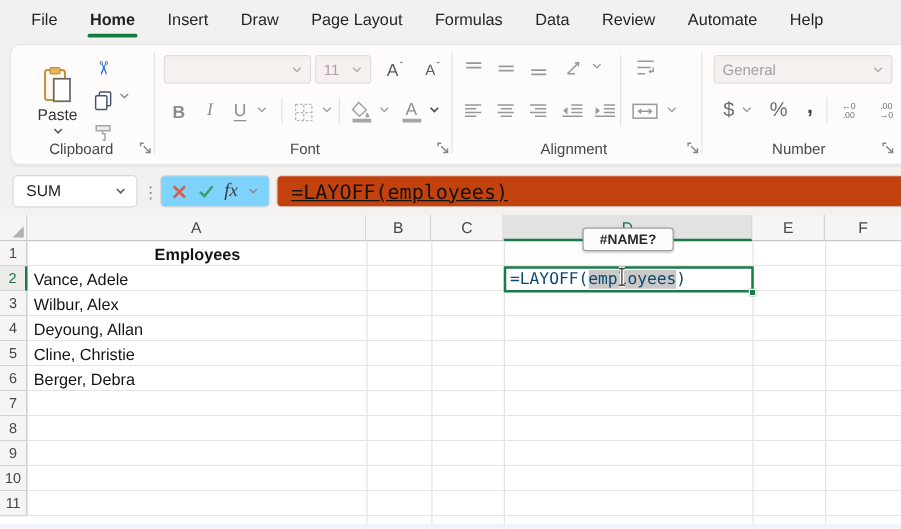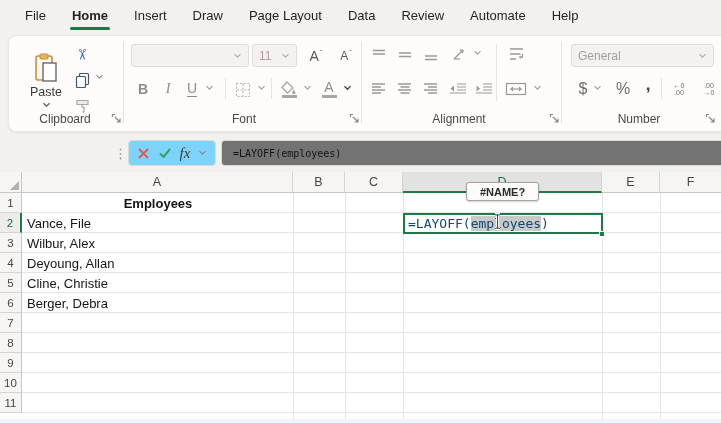--- a/index.html
+++ b/index.html
@@ -25,21 +25,21 @@
   .ff { font-family:"Liberation Serif", serif; }
   .decdig { font-size:7px; line-height:7px; color:#6e6c6a; text-align:center; white-space:pre; }
   .colorbar { display:block; width:15px; height:3px; background:#a8a6a4; margin-top:1px; }
 
   
   .fbar { position:absolute; left:0; top:134px; width:721px; height:38px; background:#f3f1f0; }
   .namebox { position:absolute; left:10px; top:6px; width:100px; height:26px; background:#fff; border:1px solid #dcdad7; border-radius:4px; display:flex; align-items:center; padding:0 8px 0 10px; }
   .namebox .nv { flex:1; font-size:12.5px; color:#1f1e1d; }
   .dots { position:absolute; left:114px; top:6px; height:26px; display:flex; align-items:center; color:#8a8886; font-size:13px; }
   .fxbox { position:absolute; left:128px; top:6px; width:88px; height:26px; background:#7dd3fc; border:1px solid #dcdad7; border-radius:4px; display:flex; align-items:center; justify-content:space-evenly; }
-  .finput { position:absolute; left:221px; top:6px; width:500px; height:26px; background:#737373; border:1px solid #dcdad7; border-radius:4px 0 0 4px; border-right:none; display:flex; align-items:center; padding-left:11px; font-family:"DejaVu Sans Mono", monospace; font-size:10px; color:#141414; }
+  .finput { position:absolute; left:221px; top:6px; width:500px; height:26px; background:#c2410c; border:1px solid #dcdad7; border-radius:4px 0 0 4px; border-right:none; display:flex; align-items:center; padding-left:11px; font-family:"DejaVu Sans Mono", monospace; font-size:16px; color:#141414;text-decoration:underline; }
 
   
   .grid { position:absolute; left:0; top:172px; width:721px; height:251px; background:#fff; }
   .corner { position:absolute; left:0; top:0; width:22px; height:21px; background:#f6f5f3; border-right:1px solid #c9c7c5; border-bottom:1px solid #c9c7c5; }
   .corner .tri { position:absolute; right:2px; bottom:2px; width:0; height:0; border-bottom:9px solid #b3b1af; border-left:9px solid transparent; }
   .colh { position:absolute; top:0; height:21px; background:#f6f5f3; border-right:1px solid #d6d4d2; border-bottom:1px solid #c9c7c5; font-size:12.5px; color:#474645; display:flex; align-items:center; justify-content:center; }
   .colh.sel { background:#e2e2e1; border-bottom:2px solid #1b7a45; color:#1e6e46; }
   .rowh { position:absolute; left:0; width:22px; height:20px; background:#f6f5f3; border-right:1px solid #c9c7c5; border-bottom:1px solid #d6d4d2; font-size:11.5px; color:#474645; display:flex; align-items:center; justify-content:center; }
   .rowh.sel { background:#ececeb; border-right:2px solid #1b7a45; color:#1e6e46; }
   .sheetlines { position:absolute; left:22px; top:21px; width:699px; height:230px;
@@ -58,20 +58,21 @@
 </style>
 </head>
 <body>
 
 <div class="menubar">
   <div class="mtab">File</div>
   <div class="mtab active">Home</div>
   <div class="mtab">Insert</div>
   <div class="mtab">Draw</div>
   <div class="mtab">Page Layout</div>
+  <div class="mtab">Formulas</div>
   <div class="mtab">Data</div>
   <div class="mtab">Review</div>
   <div class="mtab">Automate</div>
   <div class="mtab">Help</div>
 </div>
 
 <div class="ribbon">
 
   <div class="icbtn" style="left:14px; top:4px; width:46px; height:80px; flex-direction:column;">
     <span>
@@ -325,20 +326,28 @@
   </div>
   <div class="glabel" style="left:580px; width:100px;">Number</div>
   <div class="launcher" style="left:696px;">
     <svg width="11" height="11" viewBox="0 0 11 11">
         <path d="M1.5 4V1.5H4 M4 4l5 5 M9 5.5V9H5.5" stroke="#8a8886" stroke-width="1.2" fill="none"></path>
       </svg>
   </div>
 </div>
 
 <div class="fbar">
+  <div class="namebox">
+    <span class="nv">SUM</span>
+    <span class="chev" style="color:#5c5b5a;">
+        <svg width="9" height="6" viewBox="0 0 9 6">
+          <path d="M1.5 1.2 4.5 4.2 7.5 1.2" stroke="currentColor" stroke-width="1.3" fill="none"></path>
+        </svg>
+      </span>
+  </div>
   <div class="dots">⋮</div>
   <div class="fxbox">
     <span>
       <svg width="13" height="13" viewBox="0 0 13 13">
           <path d="M2 2 11 11 M11 2 2 11" stroke="#df5b4c" stroke-width="2" fill="none"></path>
         </svg>
     </span>
     <span>
       <svg width="14" height="12" viewBox="0 0 14 12">
           <path d="M2 6.5 5.5 10 12 2" stroke="#35a063" stroke-width="2" fill="none"></path>
@@ -379,21 +388,21 @@
   <div class="rowh" style="top:221px;">11</div>
 
   <div class="sheetlines"></div>
   <div class="vline" style="left:293px;"></div>
   <div class="vline" style="left:345px;"></div>
   <div class="vline" style="left:403px;"></div>
   <div class="vline" style="left:602px;"></div>
   <div class="vline" style="left:660px;"></div>
 
   <div class="cell hdr" style="left:23px; top:21px; width:270px;">Employees</div>
-  <div class="cell" style="left:23px; top:41px; width:268px;">Vance, File</div>
+  <div class="cell" style="left:23px; top:41px; width:268px;">Vance, Adele</div>
   <div class="cell" style="left:23px; top:61px; width:268px;">Wilbur, Alex</div>
   <div class="cell" style="left:23px; top:81px; width:268px;">Deyoung, Allan</div>
   <div class="cell" style="left:23px; top:121px; width:268px;">Berger, Debra</div>
   <div class="cell" style="left:23px; top:101px; width:268px;">Cline, Christie</div>
 
   <div class="acell">
     <span>=LAYOFF(</span>
       <span class="hl">employees</span>
       <span>)</span>
   </div>

